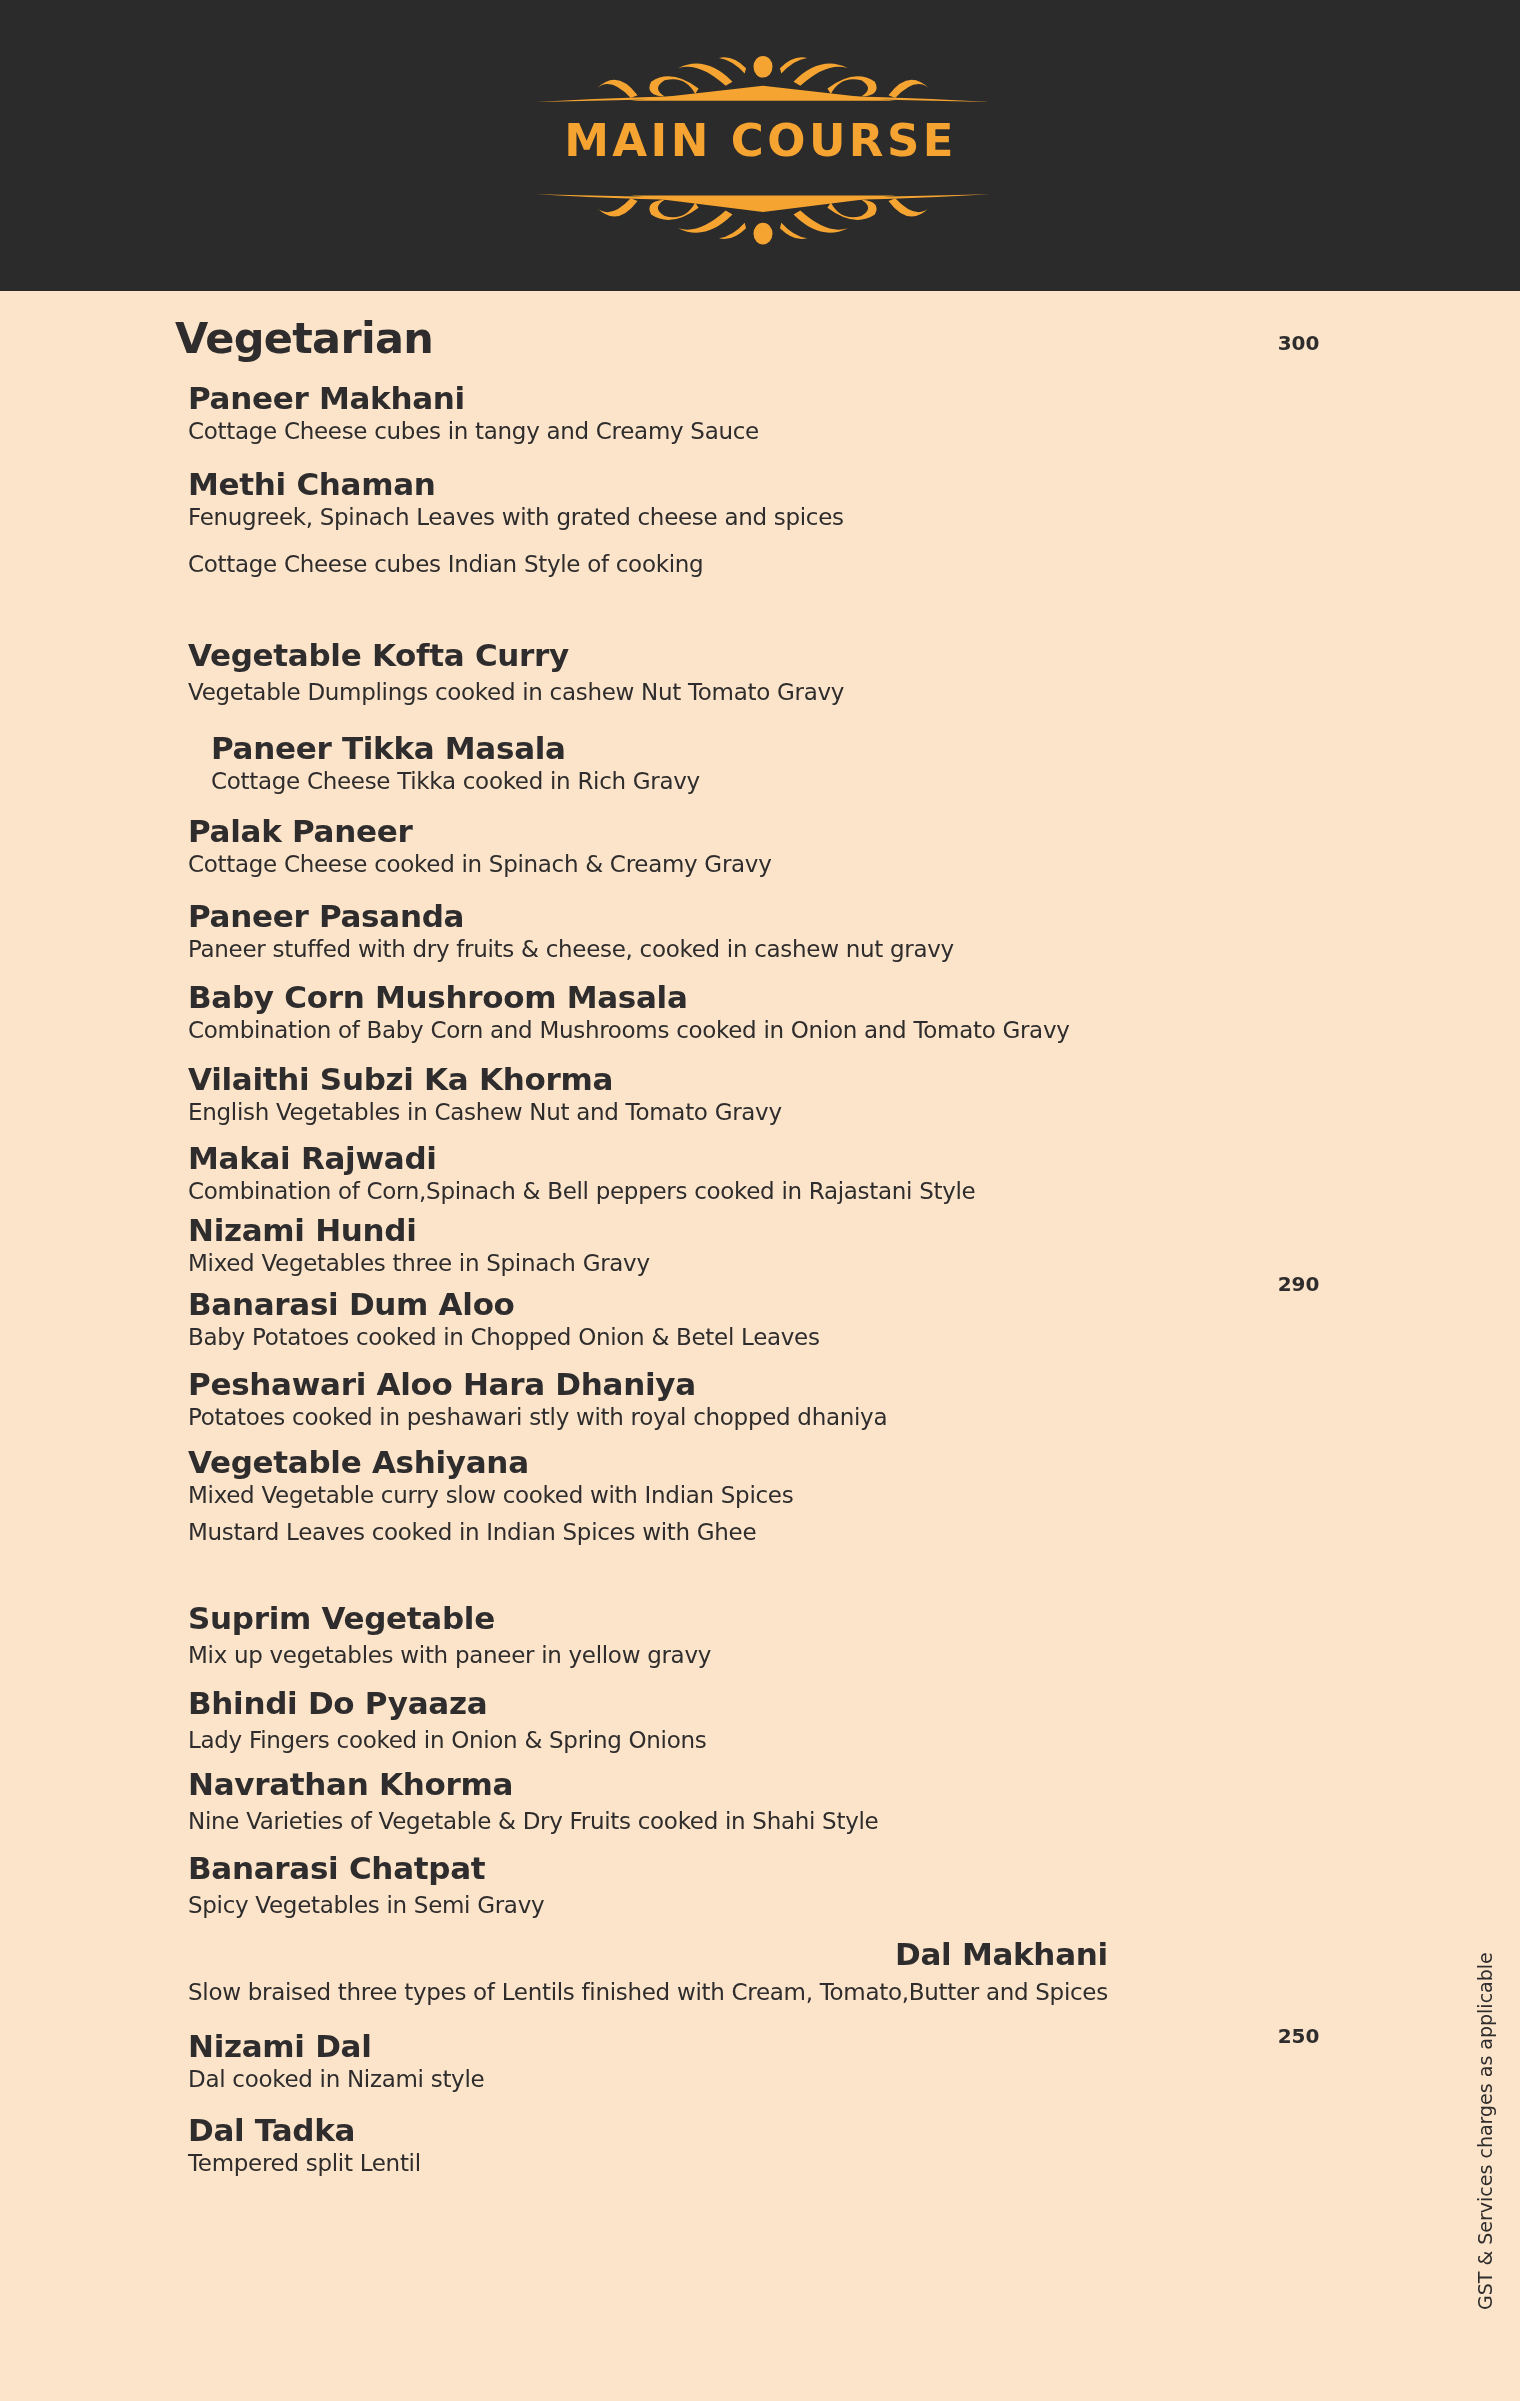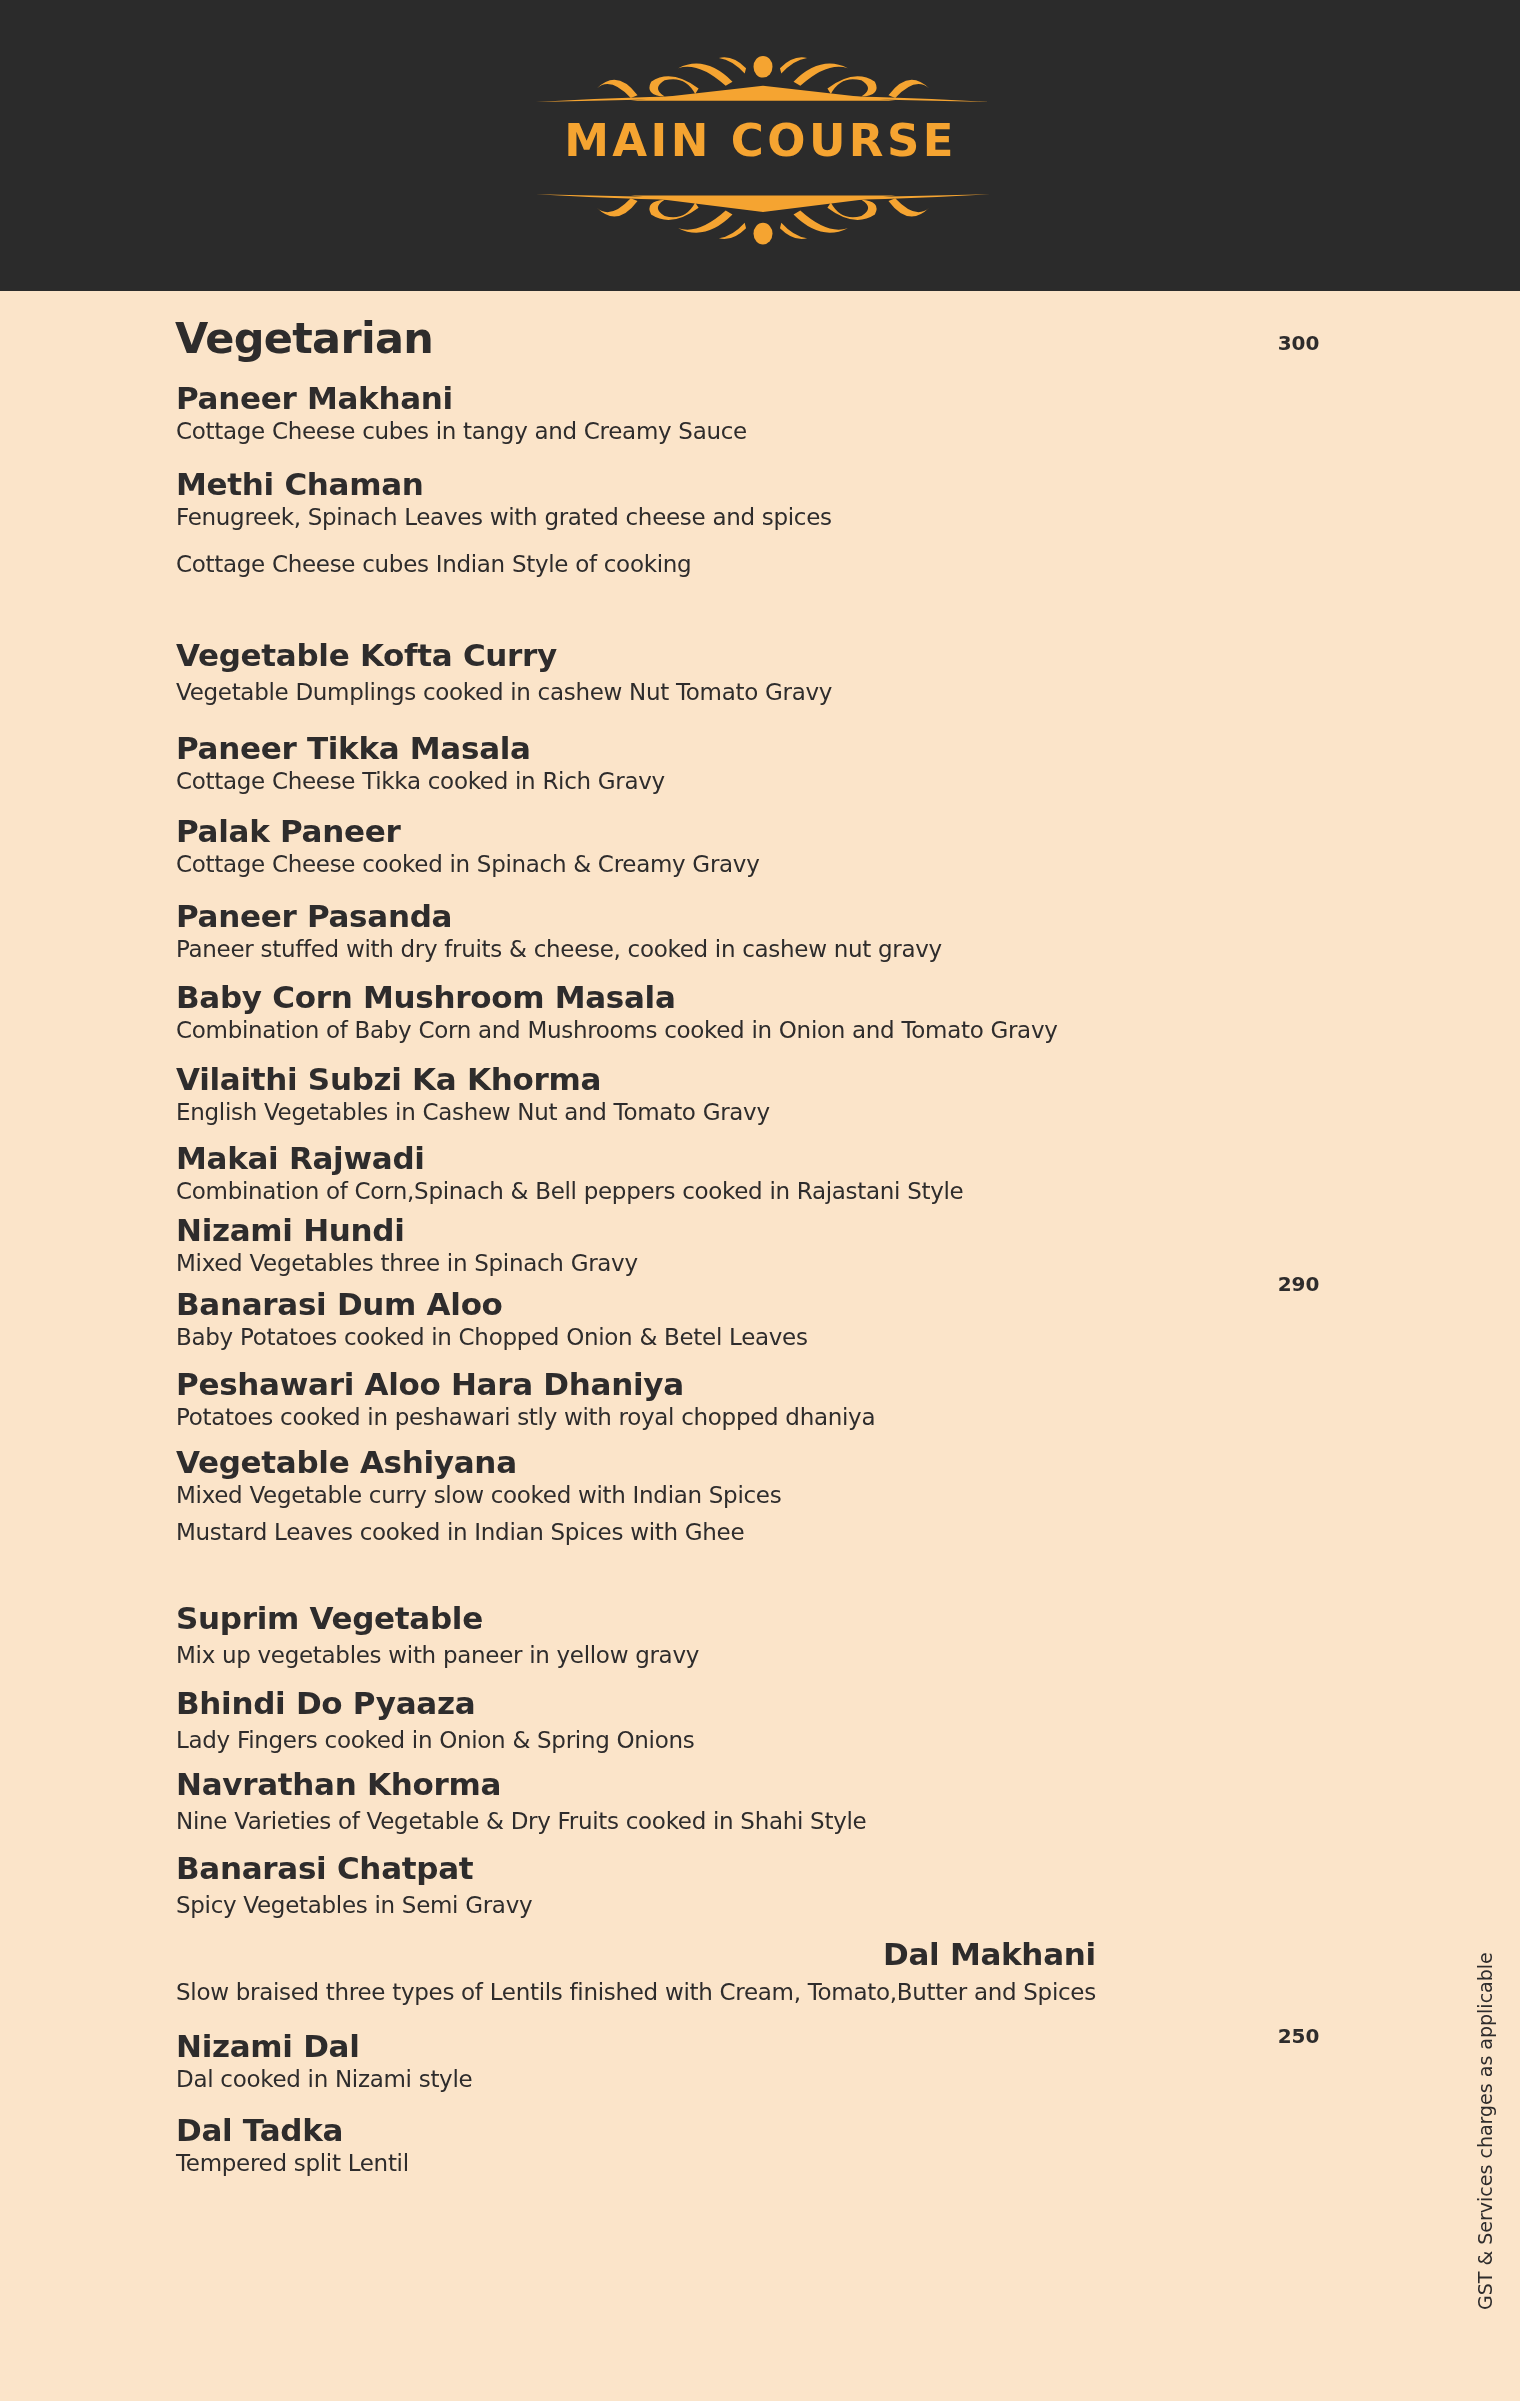--- a/index.html
+++ b/index.html
@@ -3,21 +3,21 @@
 <meta charset="utf-8">
 <style>
   html, body { margin:0; padding:0; }
   body { width:1521px; height:2401px; position:relative; background:#fbe4c9; overflow:hidden;
          font-family:"DejaVu Sans","Liberation Sans",sans-serif; color:#2e2c2c; }
   .header { position:absolute; left:0; top:0; width:1521px; height:291px; background:#2b2b2b; }
   .ornament { position:absolute; left:529px; top:41px; width:468px; height:217px; }
   .title { position:absolute; left:0; width:1521px; top:114px; text-align:center; color:#f5a431;
            font-family:"DejaVu Sans",sans-serif; font-weight:bold; font-size:45px; letter-spacing:3.4px; }
   .section-title { position:absolute; left:175px; top:313px; font-size:43px; font-weight:bold; letter-spacing:-0.7px; }
-  .item { position:absolute; left:176px; }
+  .item { position:absolute; left:188px; }
   .item .name { font-size:31px; font-weight:bold; letter-spacing:-0.3px; line-height:37px; white-space:nowrap; }
   .item .desc { font-size:23px; line-height:28.5px; white-space:nowrap; letter-spacing:-0.3px; }
   .price { position:absolute; left:1261px; width:75px; text-align:center; font-size:20px; font-weight:bold; }
   .note { position:absolute; left:1474px; top:2310px; transform-origin:0 0; transform:rotate(-90deg);
           font-size:19px; white-space:nowrap; color:#2e2c2c; }
 </style>
 </head>
 <body>
 
 <div class="header">
@@ -68,21 +68,21 @@
   <div class="name">Methi Chaman</div>
   <div class="desc">Fenugreek, Spinach Leaves with grated cheese and spices</div>
 </div>
 <div class="item" style="top:550px;">
   <div class="desc">Cottage Cheese cubes Indian Style of cooking</div>
 </div>
 <div class="item" style="top:637px;">
   <div class="name">Vegetable Kofta Curry</div>
   <div class="desc" style="margin-top:4.1px;">Vegetable Dumplings cooked in cashew Nut Tomato Gravy</div>
 </div>
-<div class="item" style="top:730px;">
+<div class="item" style="top:730px;margin-left:23px;">
   <div class="name">Paneer Tikka Masala</div>
   <div class="desc">Cottage Cheese Tikka cooked in Rich Gravy</div>
 </div>
 <div class="item" style="top:813px;">
   <div class="name">Palak Paneer</div>
   <div class="desc">Cottage Cheese cooked in Spinach &amp; Creamy Gravy</div>
 </div>
 <div class="item" style="top:898px;">
   <div class="name">Paneer Pasanda</div>
   <div class="desc">Paneer stuffed with dry fruits &amp; cheese, cooked in cashew nut gravy</div>

